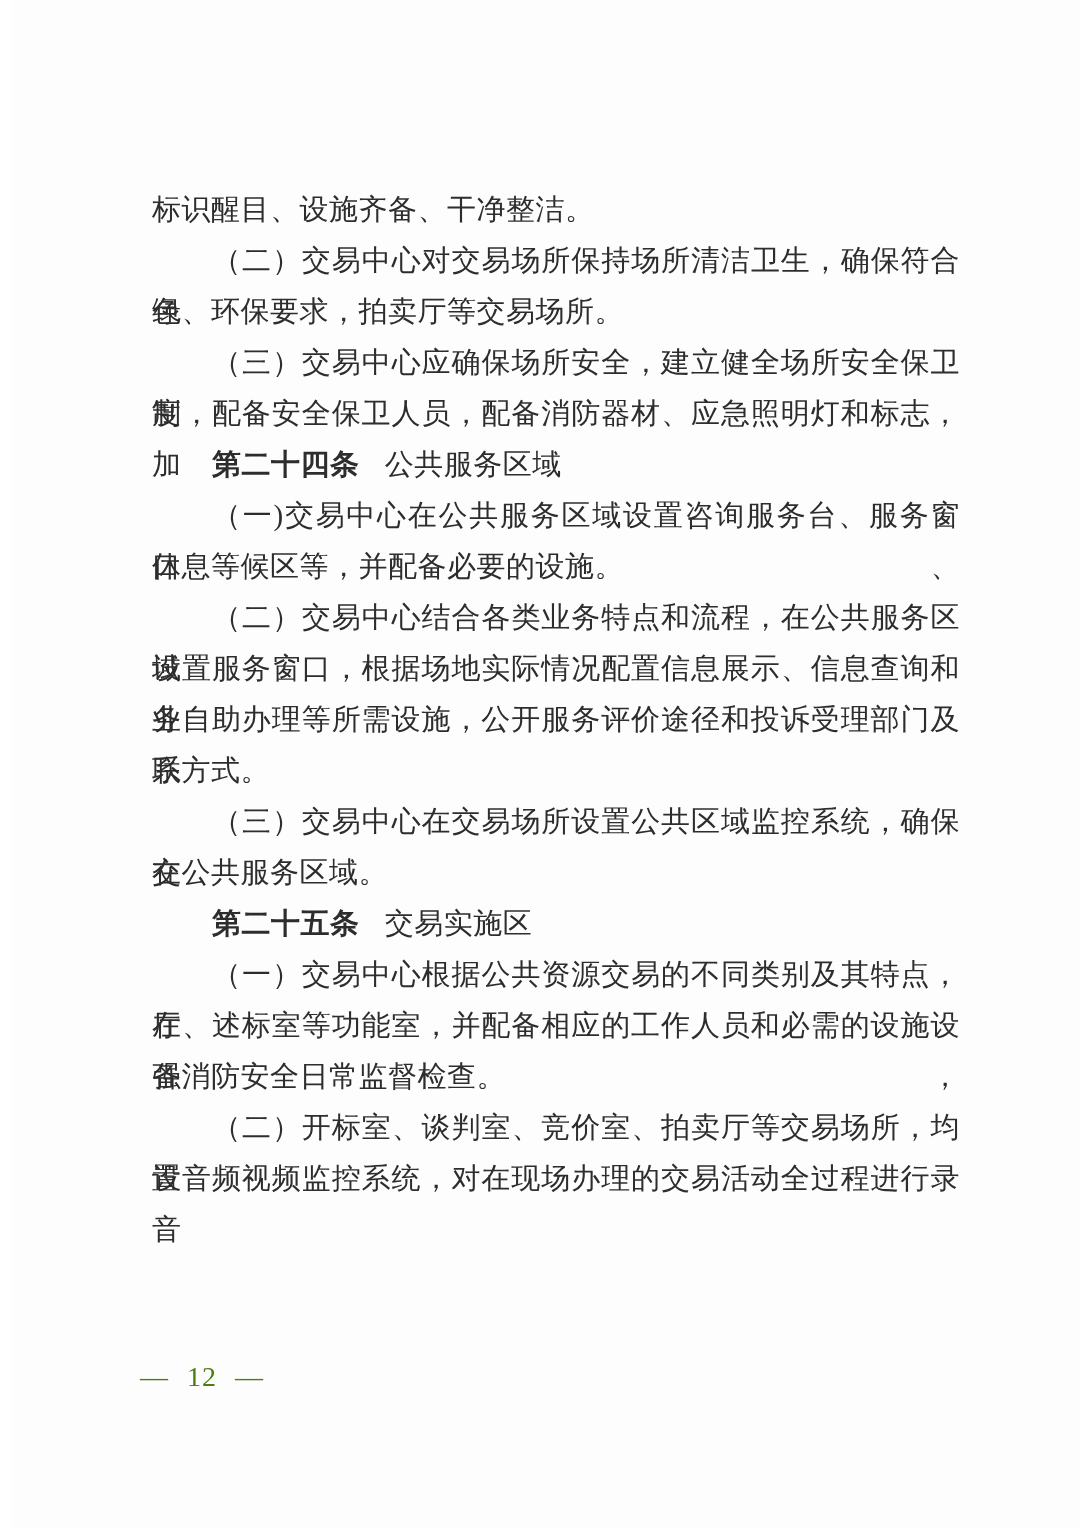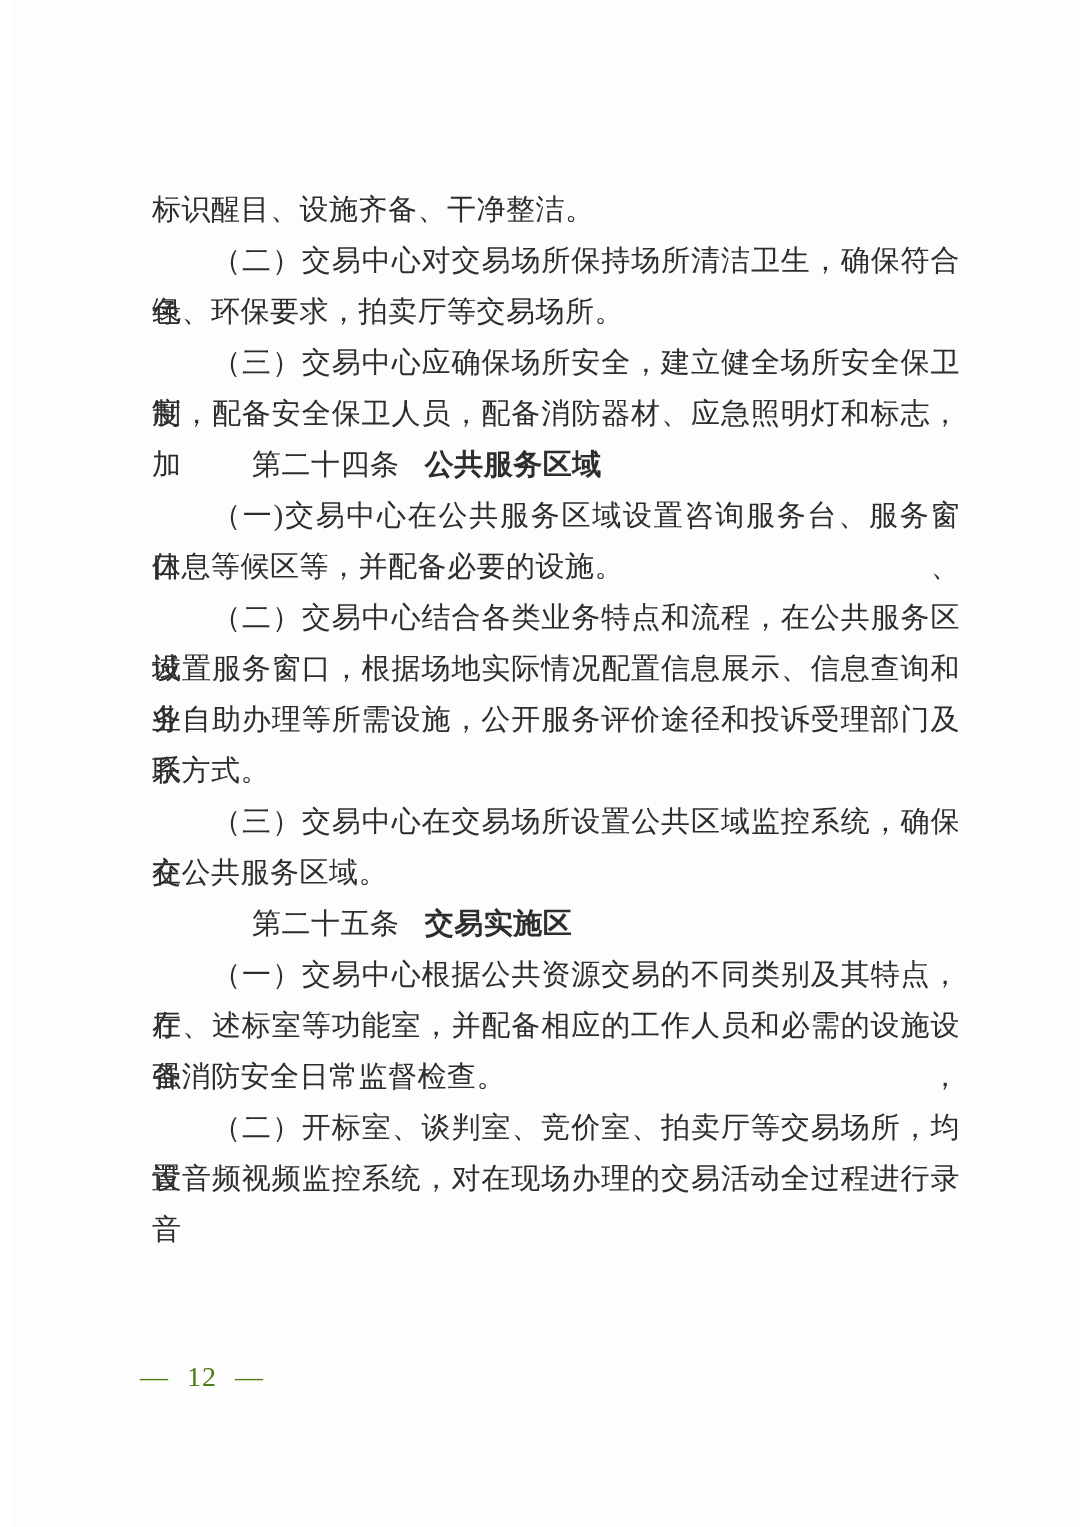--- a/index.html
+++ b/index.html
@@ -38,26 +38,24 @@
   .line.indent {
     text-indent: 60px;
   }
   .line.justify {
     text-align: justify;
     text-align-last: justify;
     text-justify: inter-character;
   }
   .line .heading-num {
     font-family: "Liberation Sans", "DejaVu Sans", sans-serif;
-    font-weight: 400;
-    margin-left: 40px;
+    font-weight: 700;
   }
   .line .heading-rest {
     margin-left: 0.6em;
-    font-weight: bold;
   }
   .footer {
     position: absolute;
     left: 128px;
     top: 1357px;
     height: 40px;
     line-height: 40px;
     font-size: 28px;
     color: #4d7c0f;
     word-spacing: 10px;

